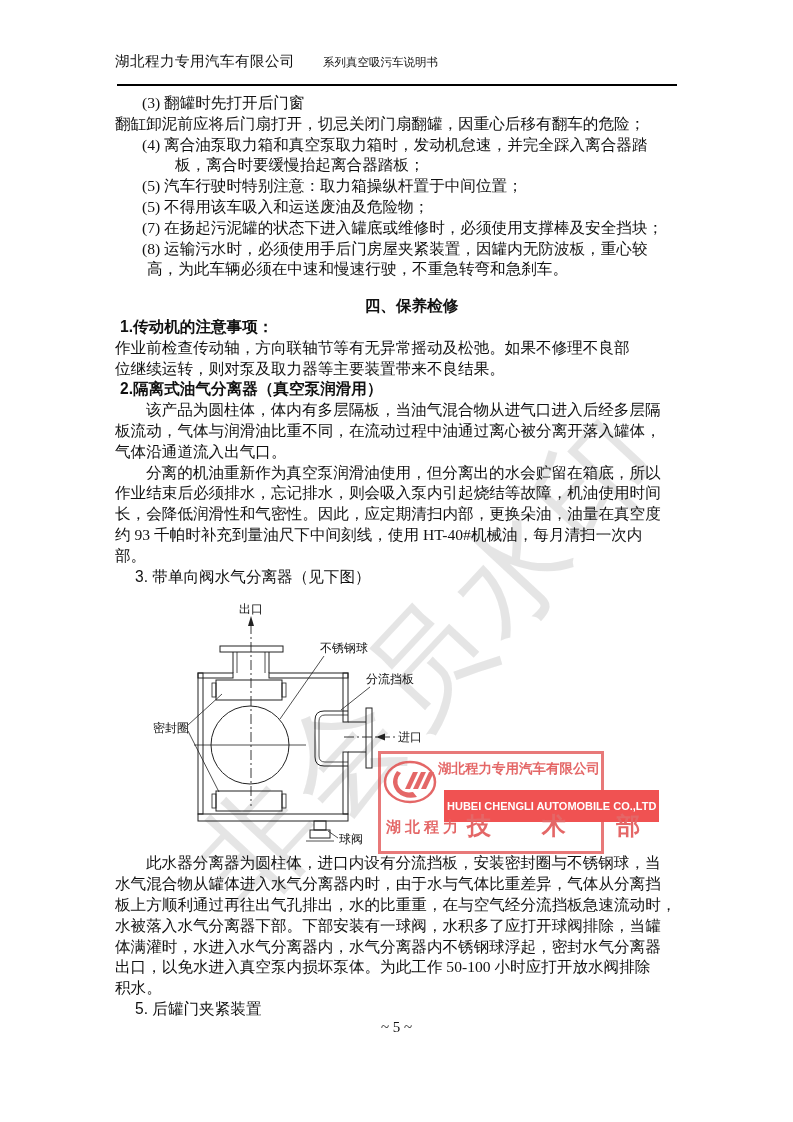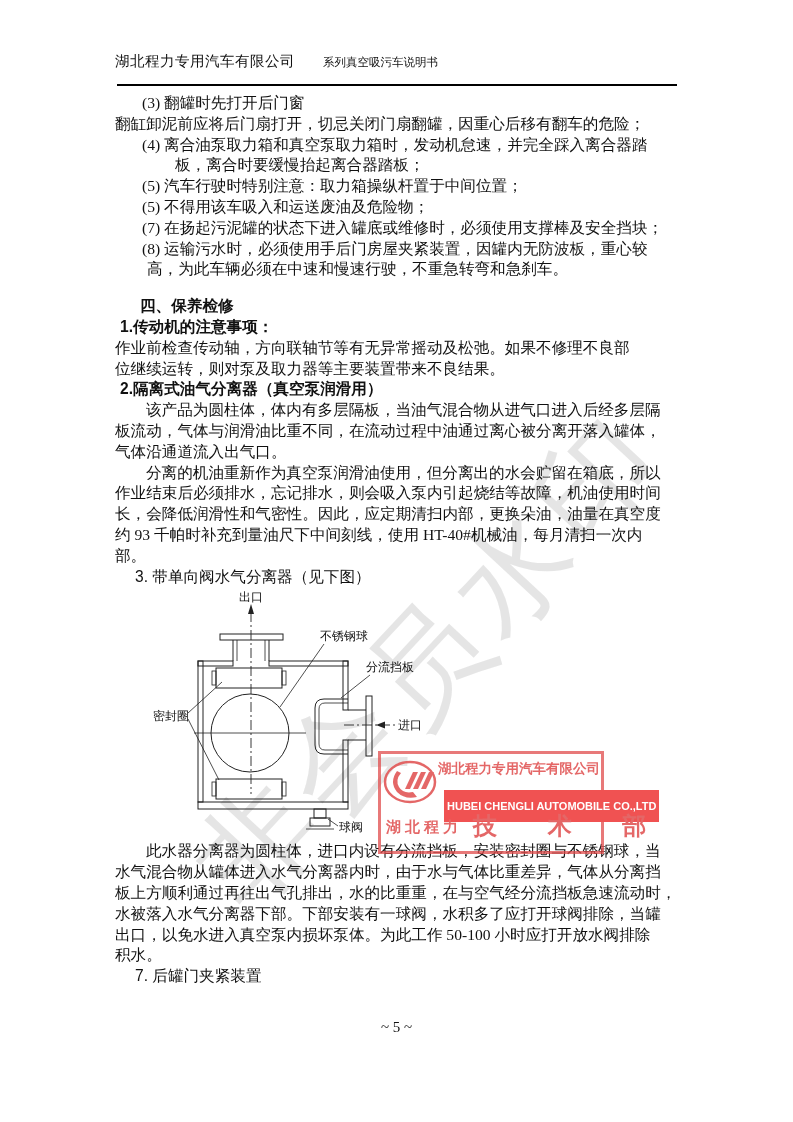--- a/index.html
+++ b/index.html
@@ -12,39 +12,39 @@
   .header{position:absolute;top:52px;left:115px;z-index:1;white-space:nowrap;}
   .header .company{font-size:14.5px;letter-spacing:.5px;}
   .header .subtitle{font-size:11.5px;margin-left:28px;}
   .rule{position:absolute;top:84px;left:117px;width:560px;height:2px;background:#000;z-index:1;}
   .flow{position:absolute;top:93px;left:115px;width:568px;z-index:1;}
   .line{font-size:15.6px;line-height:20.8px;white-space:nowrap;}
   .item{padding-left:27px;}
   .cont{padding-left:60px;}
   .icont{padding-left:32px;}
   .para{padding-left:31px;}
-  .section{font-weight:bold;padding-left:25px;margin-top:16px;font-family:"Liberation Sans",sans-serif;}
+  .section{font-weight:bold;padding-left:25px;margin-top:16px;font-family:"Liberation Sans",sans-serif;text-align:center;}
   .sub{font-weight:bold;padding-left:5px;font-family:Liberation Sans, sans-serif;}
   .h3{font-weight:normal;padding-left:20px;font-family:"Liberation Sans",sans-serif;}
-  .diagram-wrap{position:relative;height:252px;margin-left:33px;margin-top:2px;}
+  .diagram-wrap{position:relative;height:252px;margin-left:33px;margin-top:14px;}
   .diagram-wrap svg{display:block;}
   svg .ln{stroke:#222;stroke-width:1;fill:none;}
   svg .thin{stroke:#222;stroke-width:.8;fill:none;}
   svg .cdash{stroke:#222;stroke-width:.9;fill:none;stroke-dasharray:10 3 2 3;}
   svg text{font-size:12px;fill:#111;font-family:"Liberation Serif","DejaVu Serif",serif;}
   .stamp{position:absolute;left:378px;top:751px;width:220px;height:97px;
          border:3px solid rgba(224,72,72,.8);z-index:2;opacity:.92;}
   .stamp-logo{position:absolute;left:2px;top:5px;}
   .stamp-row1{position:absolute;left:57px;top:6px;width:160px;font-size:13.5px;font-weight:bold;
          color:#e25b5b;font-family:"Liberation Sans",sans-serif;white-space:nowrap;letter-spacing:0;}
   .stamp-en{position:absolute;left:63px;top:36px;background:#ef4444;color:#fff;font-size:11px;
          font-weight:bold;padding:10px 3px;font-family:"Liberation Sans",sans-serif;white-space:nowrap;}
   .stamp-brand{position:absolute;left:5px;top:64px;font-size:15px;color:#e25b5b;letter-spacing:4px;
          font-weight:bold;white-space:nowrap;text-align:center;}
-  .stamp-dept{position:absolute;left:92px;top:56px;font-size:24px;color:#e25b5b;letter-spacing:22px;
+  .stamp-dept{position:absolute;left:86px;top:56px;font-size:24px;color:#e25b5b;letter-spacing:22px;
          font-weight:bold;font-family:"Liberation Sans",sans-serif;white-space:nowrap;}
   .pagenum{position:absolute;top:1019px;left:0;width:100%;text-align:center;font-size:15px;z-index:1;}
 </style>
 </head>
 <body>
 
 <div class="page">
 
   <div class="watermark">非会员水印</div>
 
@@ -143,23 +143,24 @@
         <text x="218" y="82">分流挡板</text>
         <line class="thin" x1="222" y1="86" x2="193" y2="109"></line>
       </svg>
     </div>
 
     <div>
         <div class="line para">此水器分离器为圆柱体，进口内设有分流挡板，安装密封圈与不锈钢球，当</div>
         <div class="line flush">水气混合物从罐体进入水气分离器内时，由于水与气体比重差异，气体从分离挡</div>
         <div class="line flush">板上方顺利通过再往出气孔排出，水的比重重，在与空气经分流挡板急速流动时，</div>
         <div class="line flush">水被落入水气分离器下部。下部安装有一球阀，水积多了应打开球阀排除，当罐</div>
+        <div class="line flush">体满灌时，水进入水气分离器内，水气分离器内不锈钢球浮起，密封水气分离器</div>
         <div class="line flush">出口，以免水进入真空泵内损坏泵体。为此工作 50-100 小时应打开放水阀排除</div>
         <div class="line flush">积水。</div>
-        <div class="line h3">7. 后罐门夹紧装置</div>
+        <div class="line h3">5. 后罐门夹紧装置</div>
       </div>
   </div>
 
   <div class="stamp">
     <svg class="stamp-logo" width="54" height="46" viewBox="0 0 54 46">
       <ellipse cx="27" cy="23" rx="25" ry="20" fill="none" stroke="#e25b5b" stroke-width="2.5"></ellipse>
       <path d="M14,12 Q6,23 14,33 Q22,41 34,38 L30,33 Q20,35 16,28 Q12,21 18,14 Z" fill="#e25b5b"></path>
       <path d="M22,30 L30,13 L35,13 L27,30 Z" fill="#e25b5b"></path>
       <path d="M30,30 L38,13 L43,13 L35,30 Z" fill="#e25b5b"></path>
       <path d="M38,30 L46,13 L51,13 L43,30 Z" fill="#e25b5b"></path>

